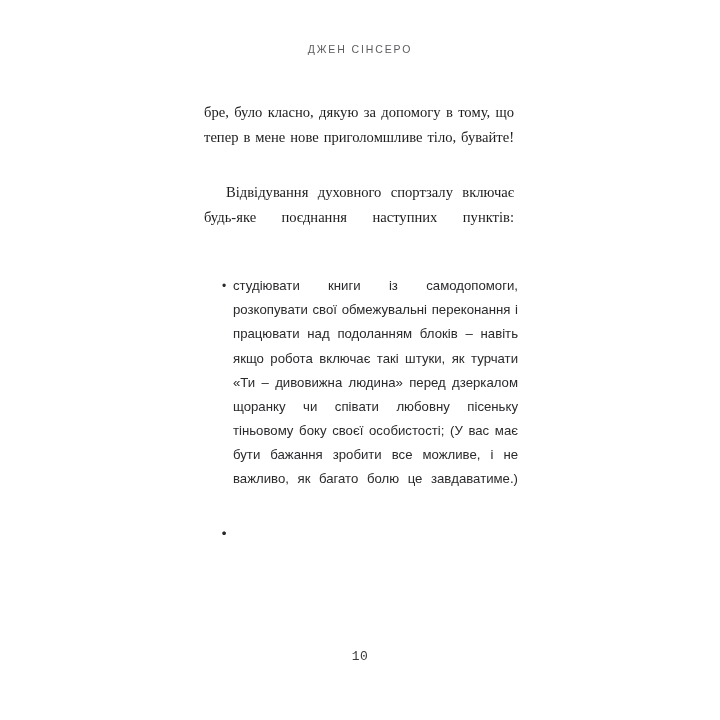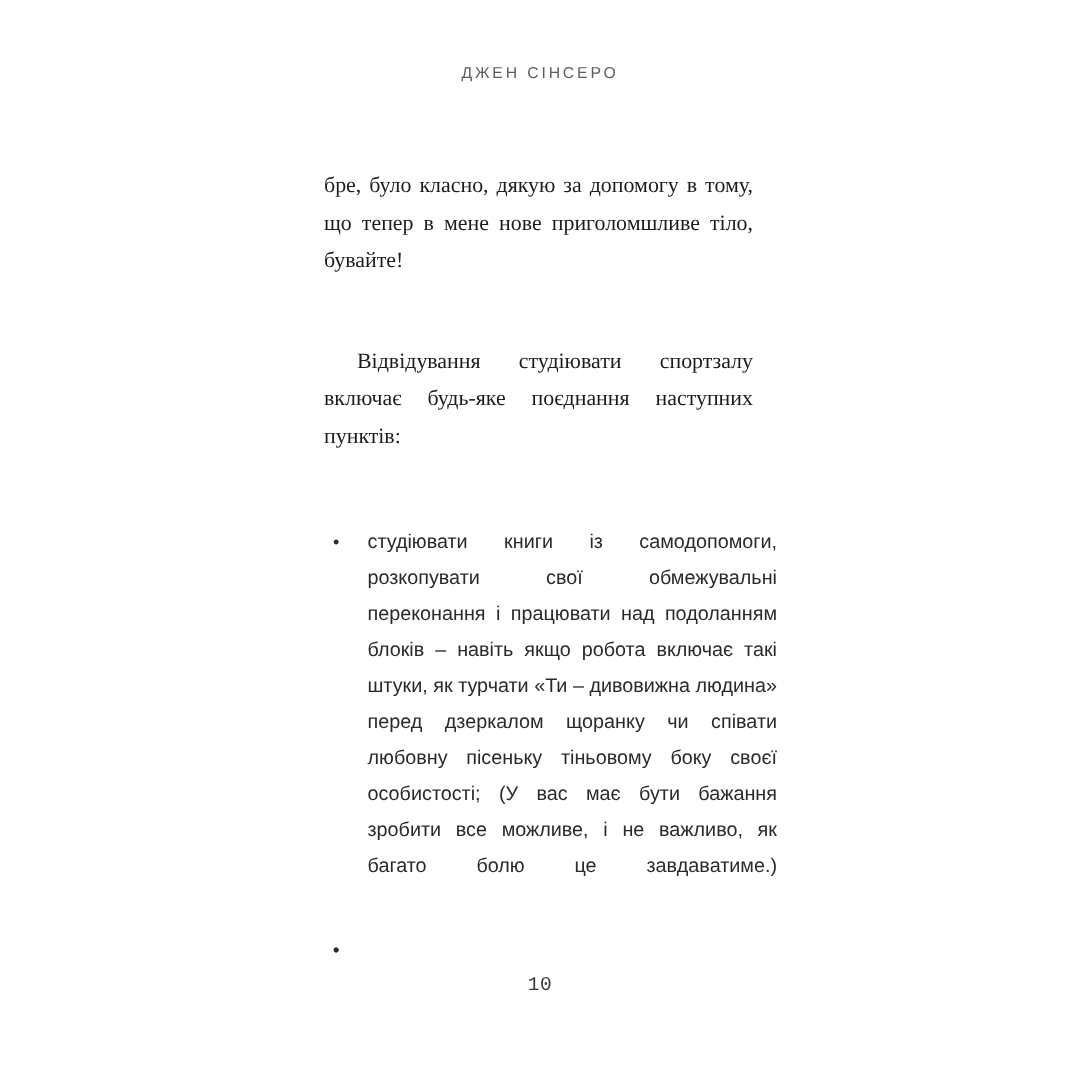--- a/index.html
+++ b/index.html
@@ -41,21 +41,21 @@
 
   
   .content {
     position: absolute;
     top: 96px;
     left: 200px;
     width: 318px;
   }
 
   .para {
-    margin: 16px;
+    margin: 4px;
     font-family: "Liberation Serif", "DejaVu Serif", serif;
     font-size: 14.6px;
     line-height: 25.2px;
     color: #1c1c1e;
     text-align: justify;
     text-justify: inter-word;
     hyphens: manual;
   }
   .para.indent {
     text-indent: 22px;
@@ -88,21 +88,20 @@
   .bullet-marker {
     position: absolute;
     left: 22px;
     top: 0;
     line-height: 24.1px;
     font-size: 12px;
     color: #2a2a2d;
   }
   .bullet-text {
     display: block;
-    margin-left: 12px;
   }
   
   .bullet-text::after {
     content: "";
     display: inline-block;
     width: 100%;
   }
   .para::after {
     content: "";
     display: inline-block;
@@ -128,21 +127,21 @@
 
 <div class="page">
 
   <div class="running-header">ДЖЕН СІНСЕРО</div>
 
   <div class="content">
 
     <p class="para">бре, було класно, дякую за допомогу в тому, що тепер в мене нове приголомшливе тіло, бувайте!</p>
 
 
-    <p class="para indent">Відвідування студіювати спортзалу включає будь-яке поєднання наступних пунктів:</p>
+    <p class="para indent">Відвідування духовного спортзалу включає будь-яке поєднання наступних пунктів:</p>
 
     <ul class="bullet-list">
 
       <li class="bullet-item">
         <span class="bullet-marker">•</span>
         <span class="bullet-text">студіювати книги із самодопомоги, розкопувати свої обмежувальні переконання і працювати над подоланням блоків – навіть якщо робота включає такі штуки, як турчати «Ти – дивовижна людина» перед дзеркалом щоранку чи співати любовну пісеньку тіньовому боку своєї особистості; (У вас має бути бажання зробити все можливе, і не важливо, як багато болю це завдаватиме.)</span>
       </li>
 
       <li class="bullet-item">
         <span class="bullet-marker">•</span>

